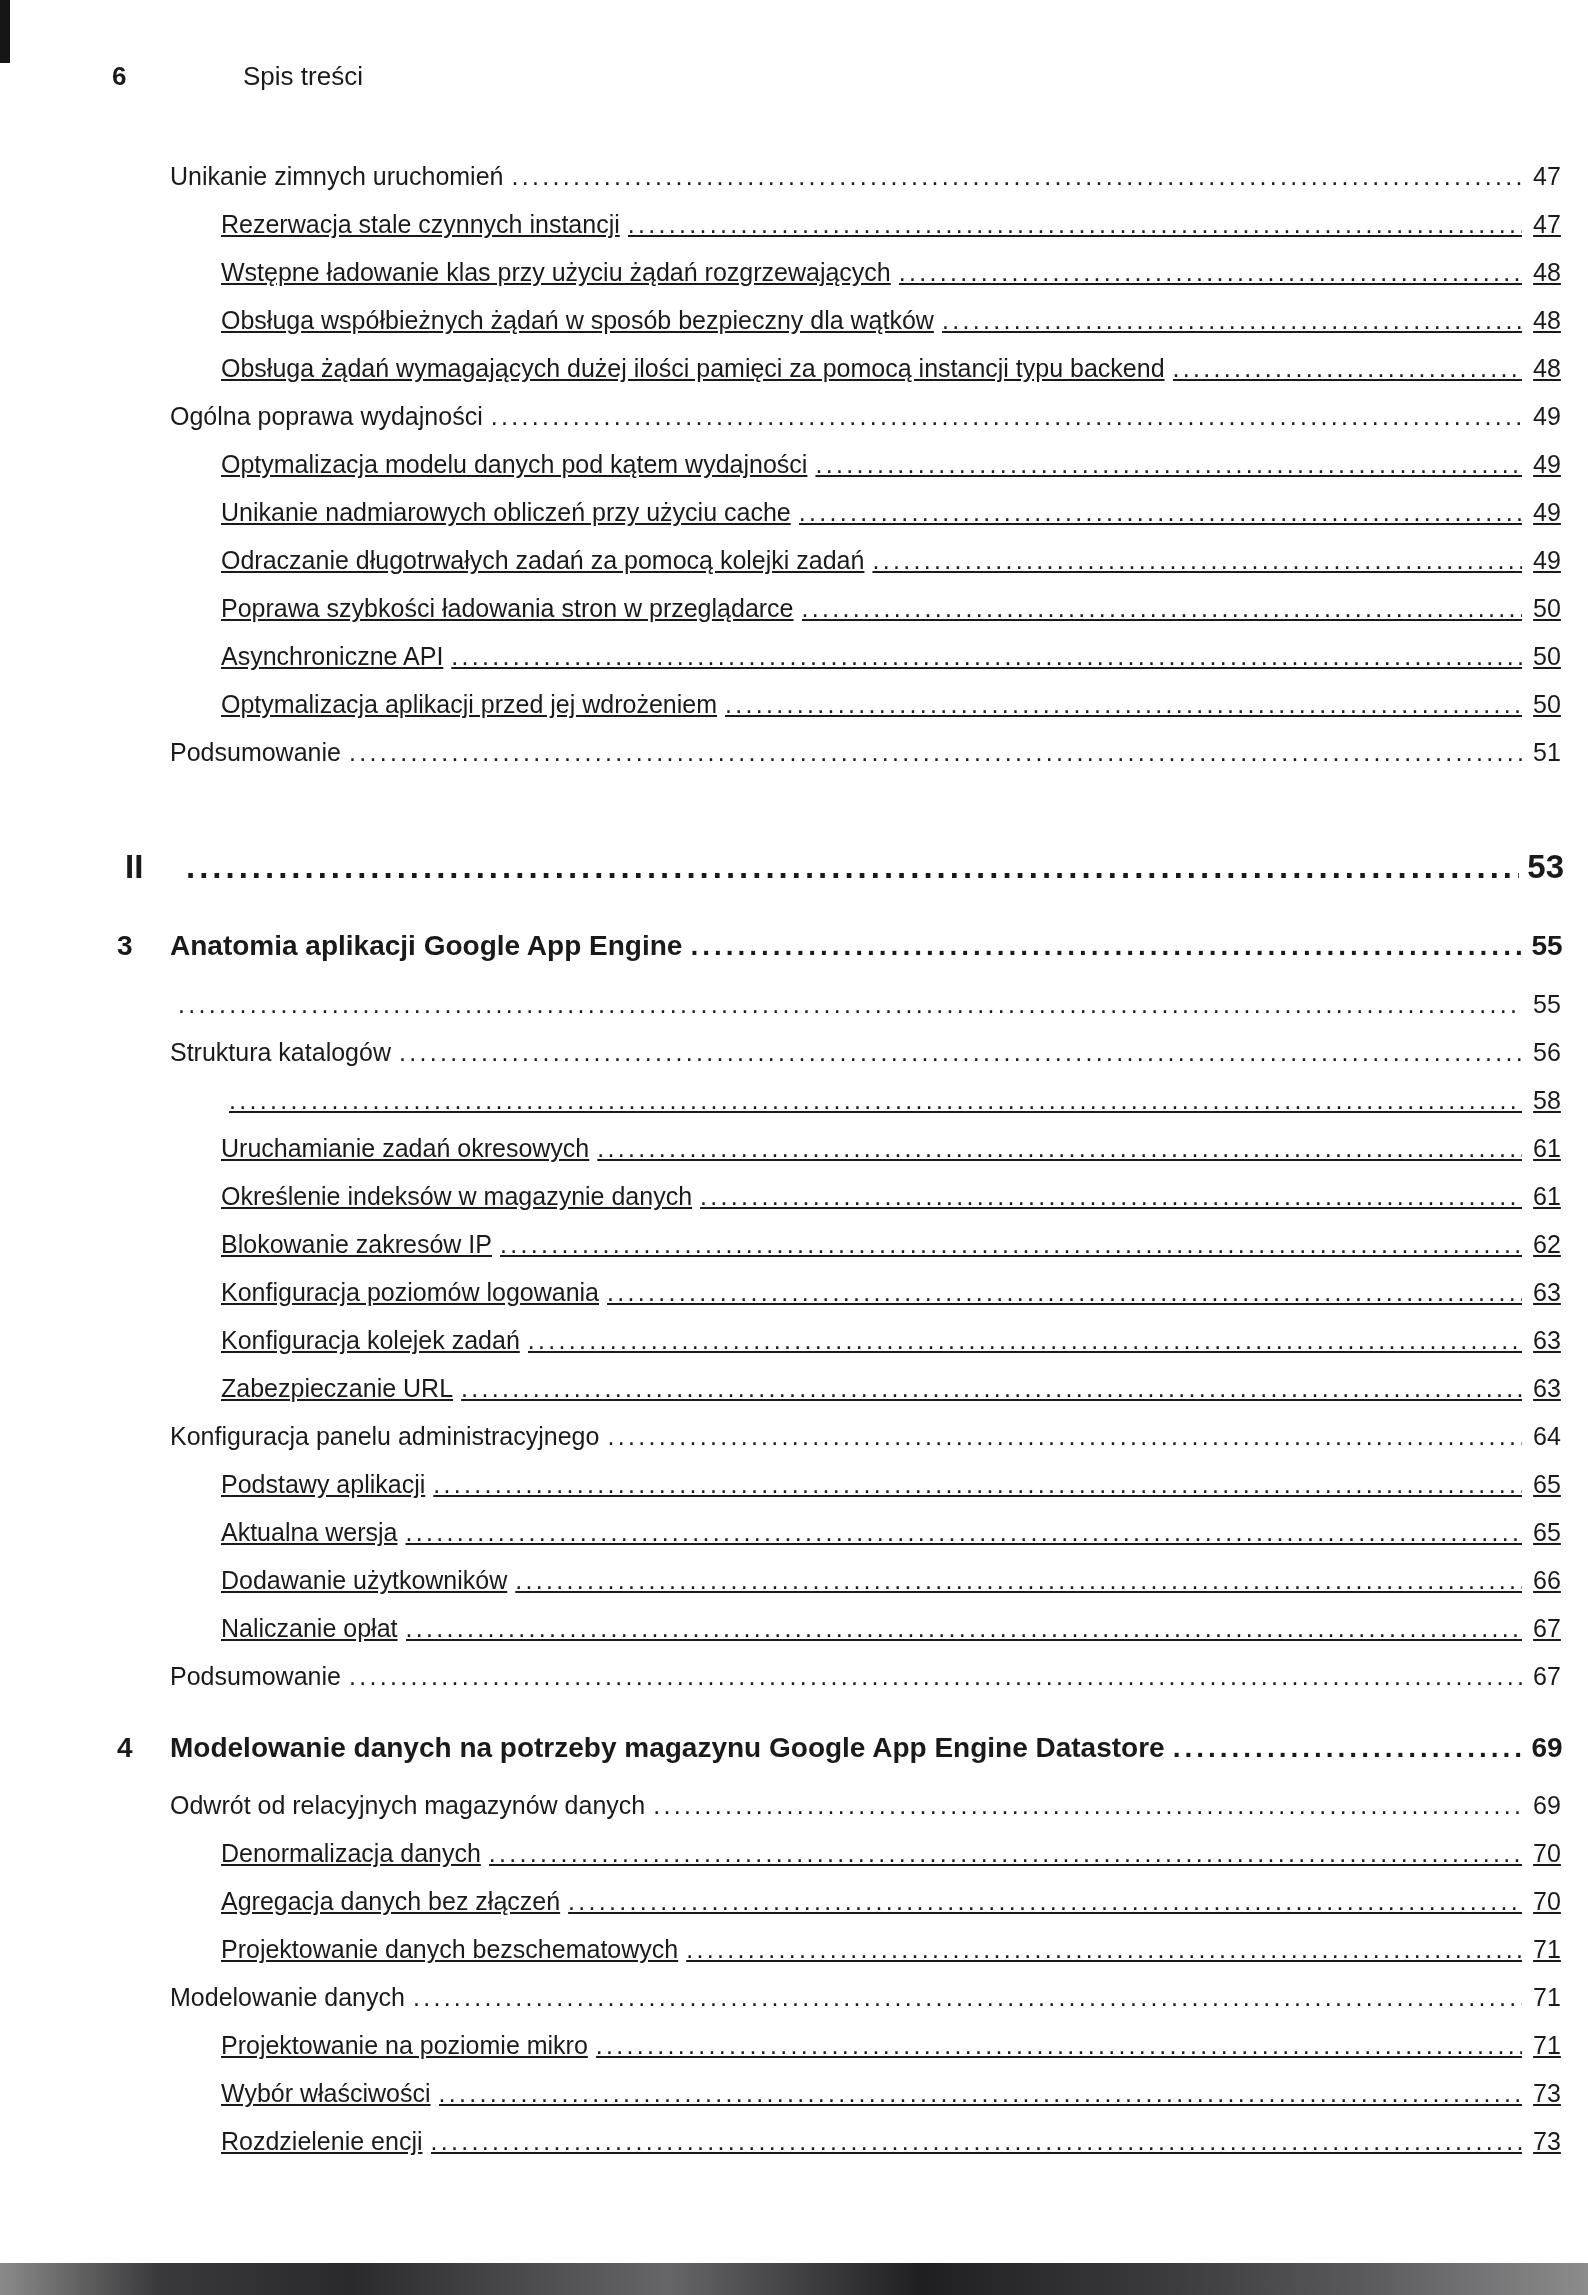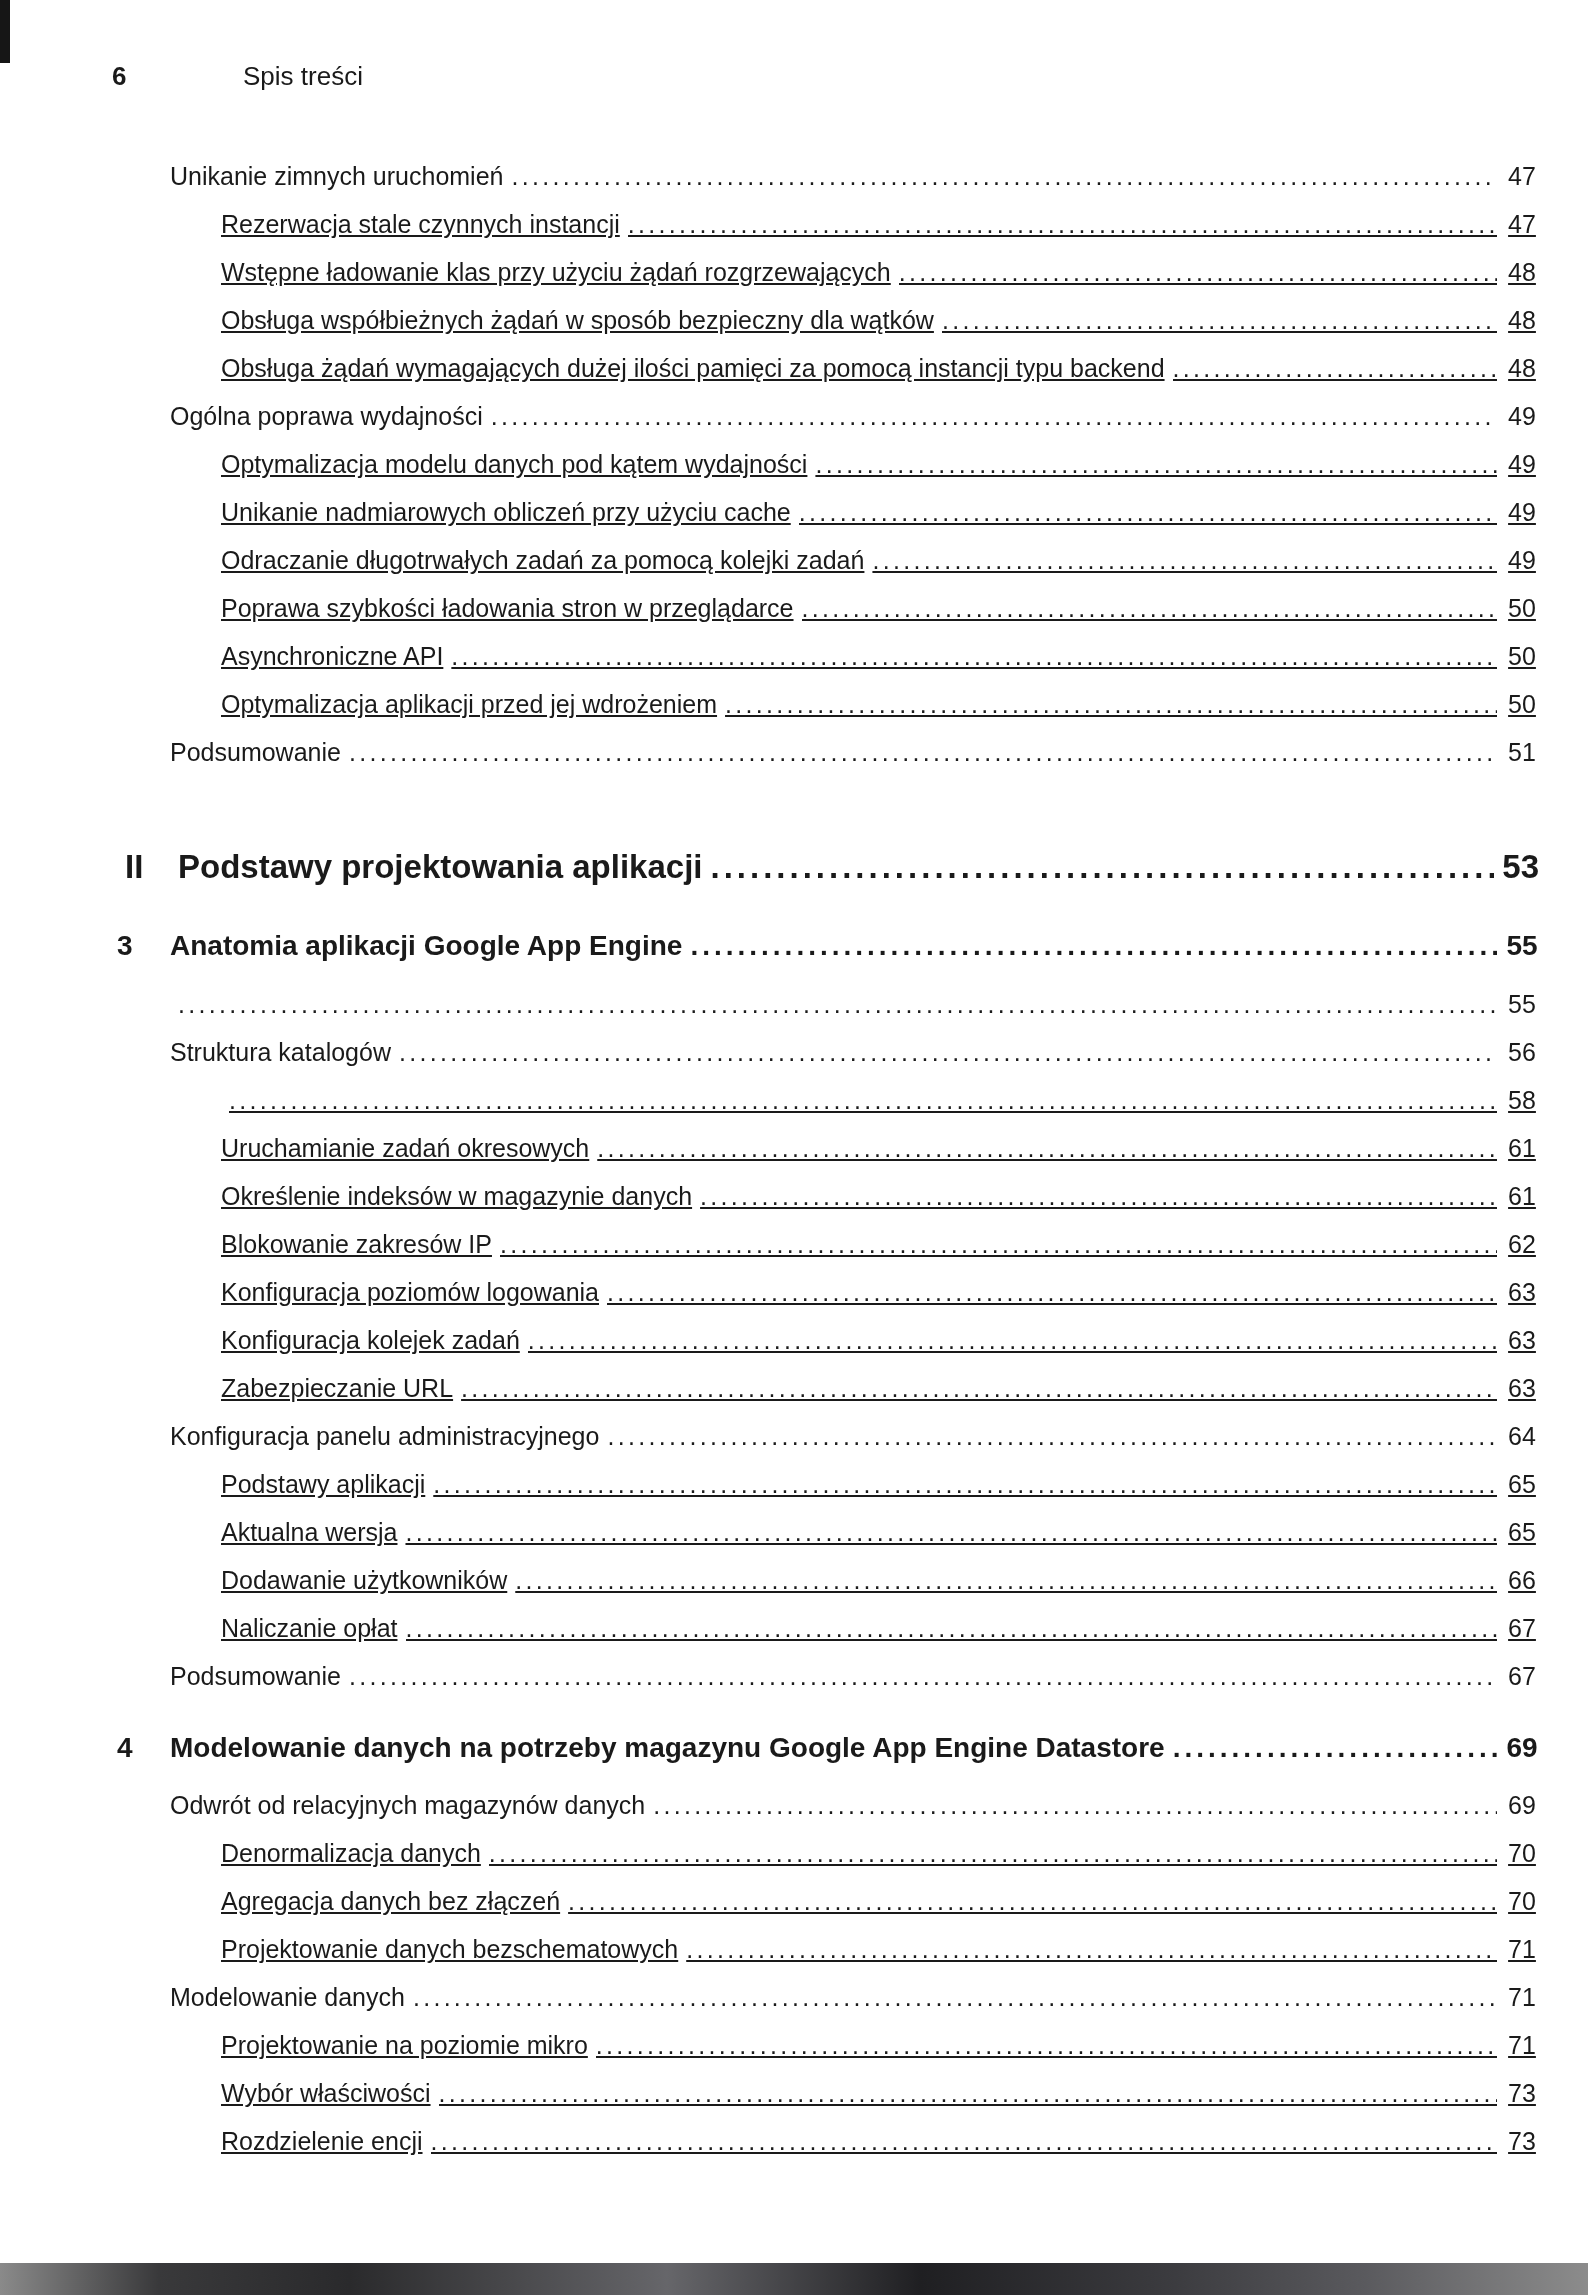--- a/index.html
+++ b/index.html
@@ -27,21 +27,21 @@
 
   
   .toc { margin-top: 61px; }
 
   .row {
     display: flex;
     align-items: baseline;
     height: 48px;
     line-height: 48px;
     font-size: 25px;
-    padding-right: 49px;
+    padding-right: 24px;
     box-sizing: border-box;
     white-space: nowrap;
   }
   .row.entry1 { padding-left: 170px; }
   .row.entry2 { padding-left: 221px; text-decoration: underline; }
 
   .row.part, .row.chapter {
     padding-left: 117px;
     font-weight: 700;
   }
@@ -163,21 +163,20 @@
         <span class="dots">....................................................................................................................................................................................................................................................................</span>
         <span class="pg">50</span>
       </div>
       <div class="row entry1">
         <span class="title">Podsumowanie</span>
         <span class="dots">....................................................................................................................................................................................................................................................................</span>
         <span class="pg">51</span>
       </div>
       <div class="row part">
         <span class="num">II</span>
-        <span class="title">Podstawy projektowania aplikacji</span>
         <span class="dots">....................................................................................................................................................................................................................................................................</span>
         <span class="pg">53</span>
       </div>
       <div class="row chapter">
         <span class="num">3</span>
         <span class="title">Anatomia aplikacji Google App Engine</span>
         <span class="dots">....................................................................................................................................................................................................................................................................</span>
         <span class="pg">55</span>
       </div>
       <div class="row entry1">

